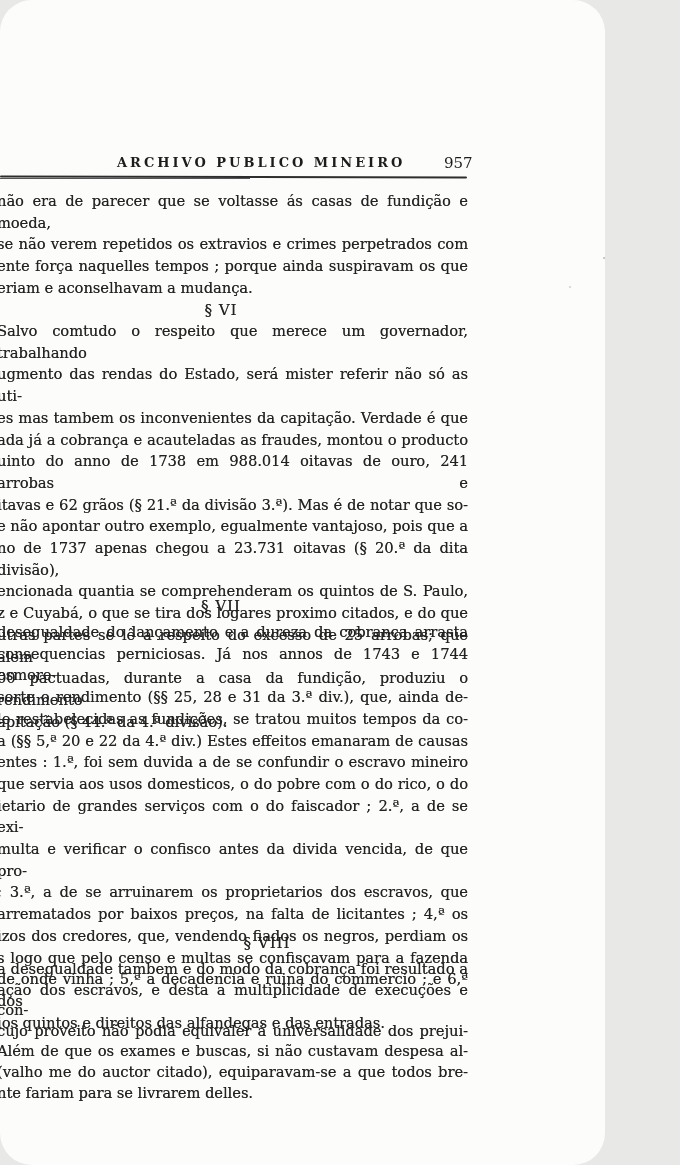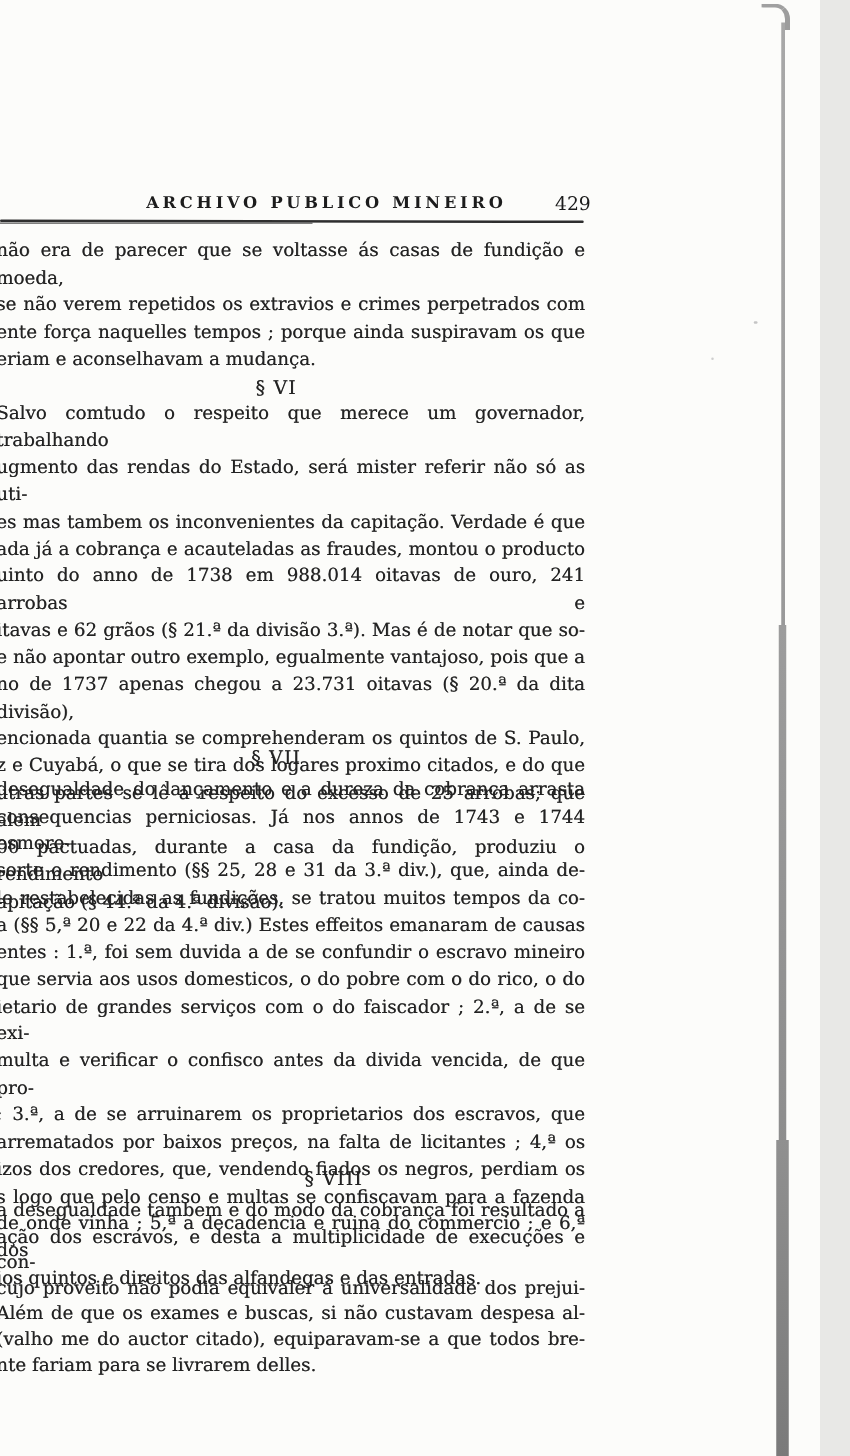--- a/index.html
+++ b/index.html
@@ -1,23 +1,24 @@
 <!DOCTYPE html>
 <html><head>
 <meta charset="utf-8">
 <style>
   html, body { margin: 0; padding: 0; background: #e8e8e6; }
   .page {
     position: relative;
-    width: 656px;
+    width: 605px;
     height: 1165px;
     background: #fcfcfa;
     overflow: hidden;
     font-family: "DejaVu Serif", "Liberation Serif", serif;
     color: #1f1f1f;
+    border-radius: 32px;
   }
   
   .journal-title {
     position: absolute;
     left: 117px; top: 155px;
     font-size: 13px;
     font-weight: bold;
     letter-spacing: 3px;
     white-space: nowrap;
     color: #1c1c1c;
@@ -115,21 +116,21 @@
     border-radius: 1px;
   }
 </style>
 </head>
 <body>
 
 <div class="page">
 
   <span class="journal-title">ARCHIVO PUBLICO MINEIRO</span>
 
-  <span class="page-number">429</span>
+  <span class="page-number">957</span>
 
   <div class="header-rule"></div>
   <div class="header-rule-heavy"></div>
 
   <div id="content">
       <div class="para" style="top: 190px;">
         <div class="line" style="line-height: 21.7px;">não era de parecer que se voltasse ás casas de fundição e moeda,</div>
         <div class="line" style="line-height: 21.7px;">se não verem repetidos os extravios e crimes perpetrados com</div>
         <div class="line" style="line-height: 21.7px;">ente força naquelles tempos ; porque ainda suspiravam os que</div>
         <div class="line last" style="line-height: 21.7px;">eriam e aconselhavam a mudança.</div>

